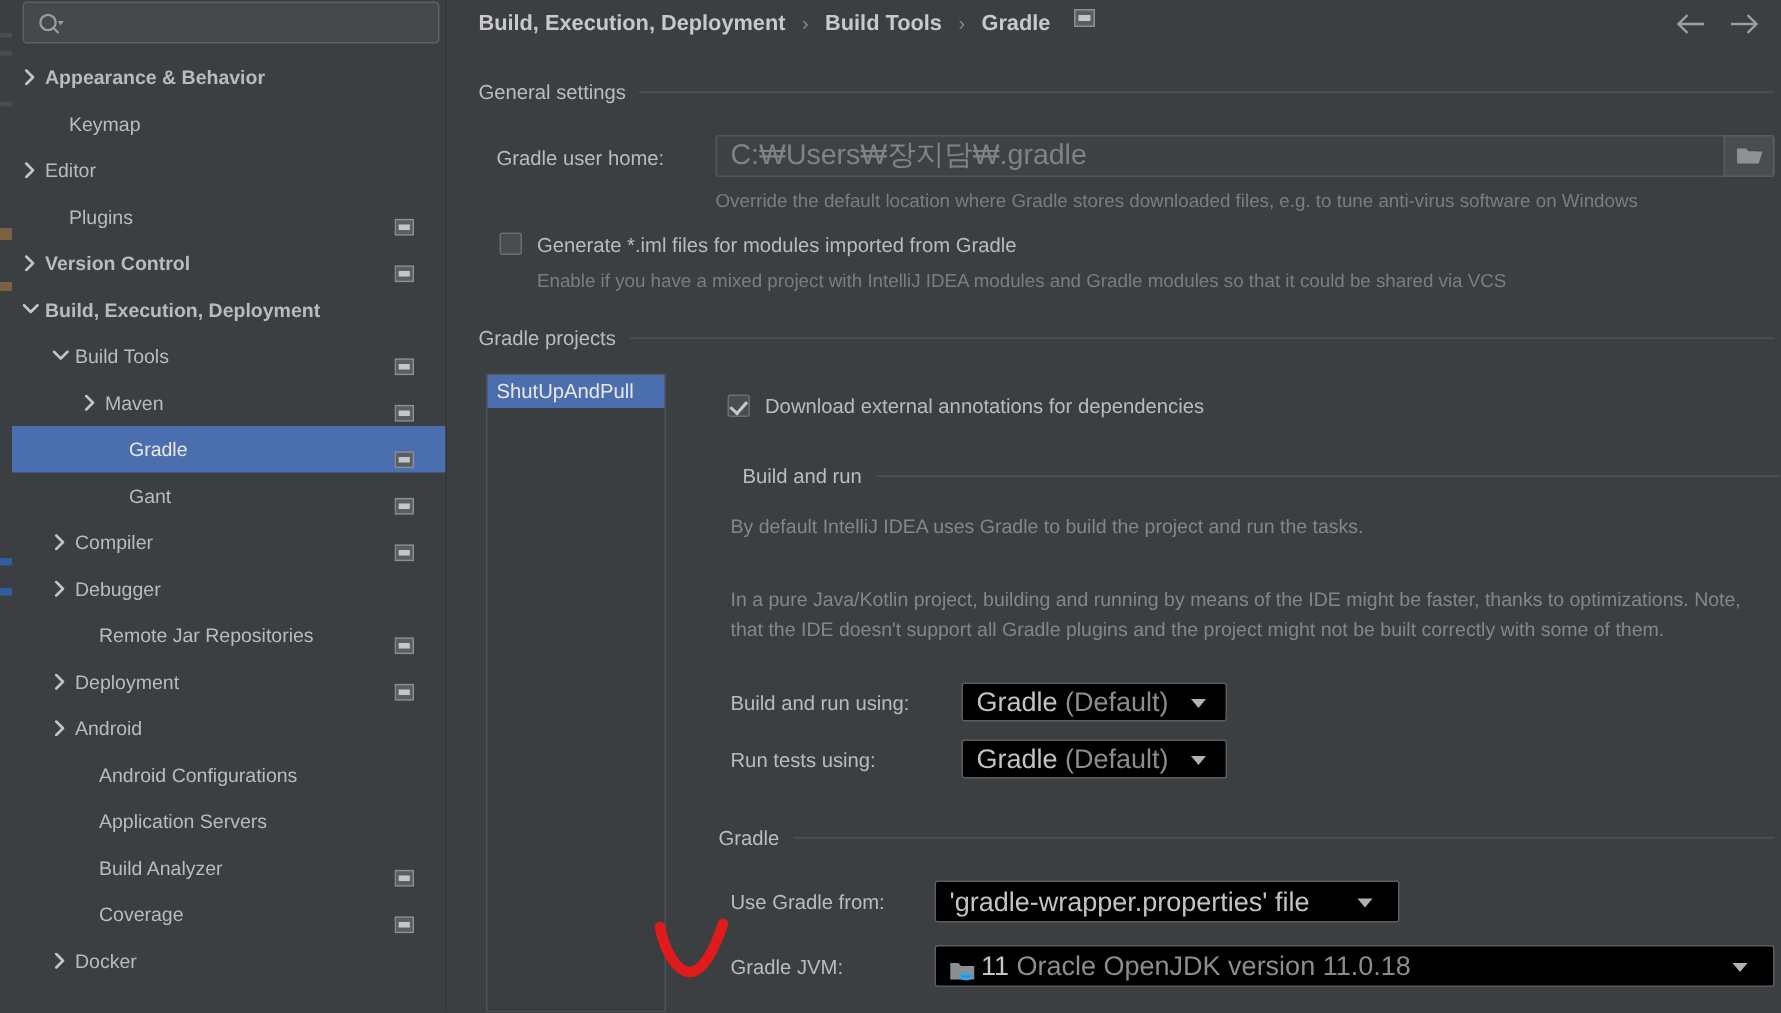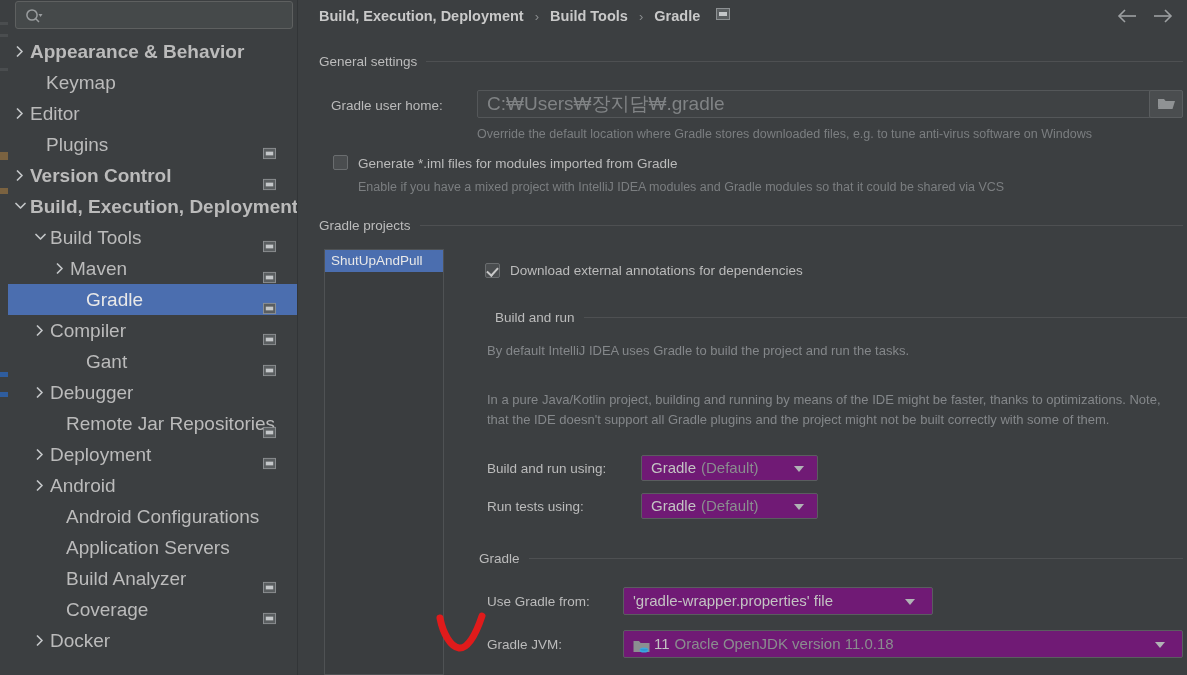--- a/index.html
+++ b/index.html
@@ -35,21 +35,21 @@
   }
   .search-icon { position: absolute; left: 9px; top: 6px; width: 18px; height: 16px; }
   .search-input-fake {
     position: absolute; left: 32px; top: 4px; right: 6px; height: 20px;
     color: #8d9193; font-size: 13px; line-height: 20px;
   }
 
   .tree { position: absolute; left: 0; top: 36px; width: 289px; height: 639px; }
   .tree-row {
     position: relative; height: 31px; line-height: 31px;
-    white-space: nowrap; color: #bbbbbb; font-size: 19px;
+    white-space: nowrap; color: #bbbbbb; font-size: 13px;
   }
   .tree-row.selected { background: #4b6eaf; color: #e8e8e8; }
   .tree-row .chev {
     position: absolute; top: 0; width: 14px; height: 31px;
     font-size: 0; line-height: 31px;
   }
   .tree-row .chev svg { position: absolute; top: 10px; left: 1px; }
   .tree-row .label { position: absolute; top: 0; }
   .tree-row.bold .label { font-weight: bold; }
   .tree-row .cfg-badge { position: absolute; right: 21px; top: 9px; }
@@ -121,22 +121,22 @@
     position: absolute; background: #3a3d3f; border: 1px solid #4f5254;
   }
   .proj-item {
     height: 22px; line-height: 22px; padding-left: 6px;
     font-size: 13.5px; color: #bbbbbb; white-space: nowrap;
   }
   .proj-item.selected { background: #4b6eaf; color: #e8e8e8; }
 
   
   .combo {
-    position: absolute; background: #701a75; border: 1px solid #5a5d5f;
-    border-radius: 2px; font-size: 15px; color: #c3c3c3;
+    position: absolute; background: #000000; border: 1px solid #5a5d5f;
+    border-radius: 2px; font-size: 18px; color: #c3c3c3;
     line-height: 24px; white-space: nowrap; overflow: hidden;
   }
   .combo .ctext { position: absolute; left: 9px; top: 0; }
   .combo .ctext .dim { color: #8a8d8f; }
   .combo .arrow {
     position: absolute; top: 50%; margin-top: -2px;
     width: 0; height: 0; border-left: 5px solid transparent;
     border-right: 5px solid transparent; border-top: 6px solid #b0b3b5;
   }
 
@@ -248,33 +248,33 @@
             </svg></span>
         </div>
         <div class="tree-row selected">
           <span class="label" style="left: 78px;">Gradle</span>
           <span class="cfg-badge"><svg width="13" height="13" viewBox="0 0 14 14">
               <rect x="0.5" y="1.5" width="13" height="11" fill="#5a5e60" stroke="#8d9193" stroke-width="1"></rect>
               <rect x="3" y="5" width="8" height="4" fill="#c4c7c9"></rect>
             </svg></span>
         </div>
         <div class="tree-row">
+          <span class="label" style="left: 78px;">Gant</span>
+          <span class="cfg-badge"><svg width="13" height="13" viewBox="0 0 14 14">
+              <rect x="0.5" y="1.5" width="13" height="11" fill="#5a5e60" stroke="#8d9193" stroke-width="1"></rect>
+              <rect x="3" y="5" width="8" height="4" fill="#c4c7c9"></rect>
+            </svg></span>
+        </div>
+        <div class="tree-row">
           <span class="chev" style="left: 26px;">
             <svg width="10" height="11" viewBox="0 0 10 11">
               <polyline points="2.5,1 7,5.5 2.5,10" fill="none" stroke="#c3c6c8" stroke-width="1.7" stroke-linecap="round" stroke-linejoin="round"></polyline>
             </svg>
           </span>
           <span class="label" style="left: 42px;">Compiler</span>
-          <span class="cfg-badge"><svg width="13" height="13" viewBox="0 0 14 14">
-              <rect x="0.5" y="1.5" width="13" height="11" fill="#5a5e60" stroke="#8d9193" stroke-width="1"></rect>
-              <rect x="3" y="5" width="8" height="4" fill="#c4c7c9"></rect>
-            </svg></span>
-        </div>
-        <div class="tree-row">
-          <span class="label" style="left: 78px;">Gant</span>
           <span class="cfg-badge"><svg width="13" height="13" viewBox="0 0 14 14">
               <rect x="0.5" y="1.5" width="13" height="11" fill="#5a5e60" stroke="#8d9193" stroke-width="1"></rect>
               <rect x="3" y="5" width="8" height="4" fill="#c4c7c9"></rect>
             </svg></span>
         </div>
         <div class="tree-row">
           <span class="chev" style="left: 26px;">
             <svg width="10" height="11" viewBox="0 0 10 11">
               <polyline points="2.5,1 7,5.5 2.5,10" fill="none" stroke="#c3c6c8" stroke-width="1.7" stroke-linecap="round" stroke-linejoin="round"></polyline>
             </svg>

